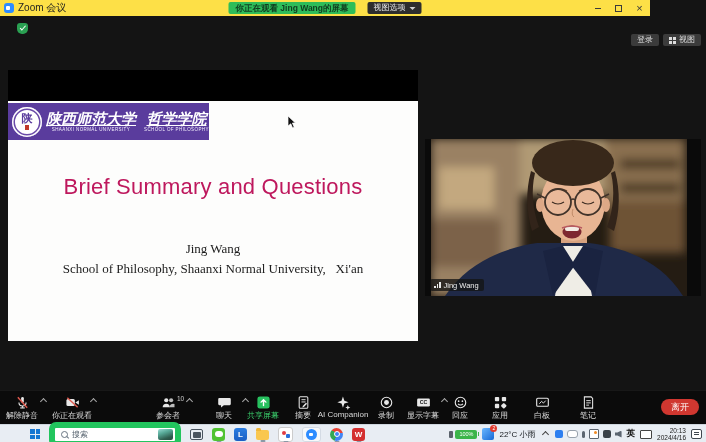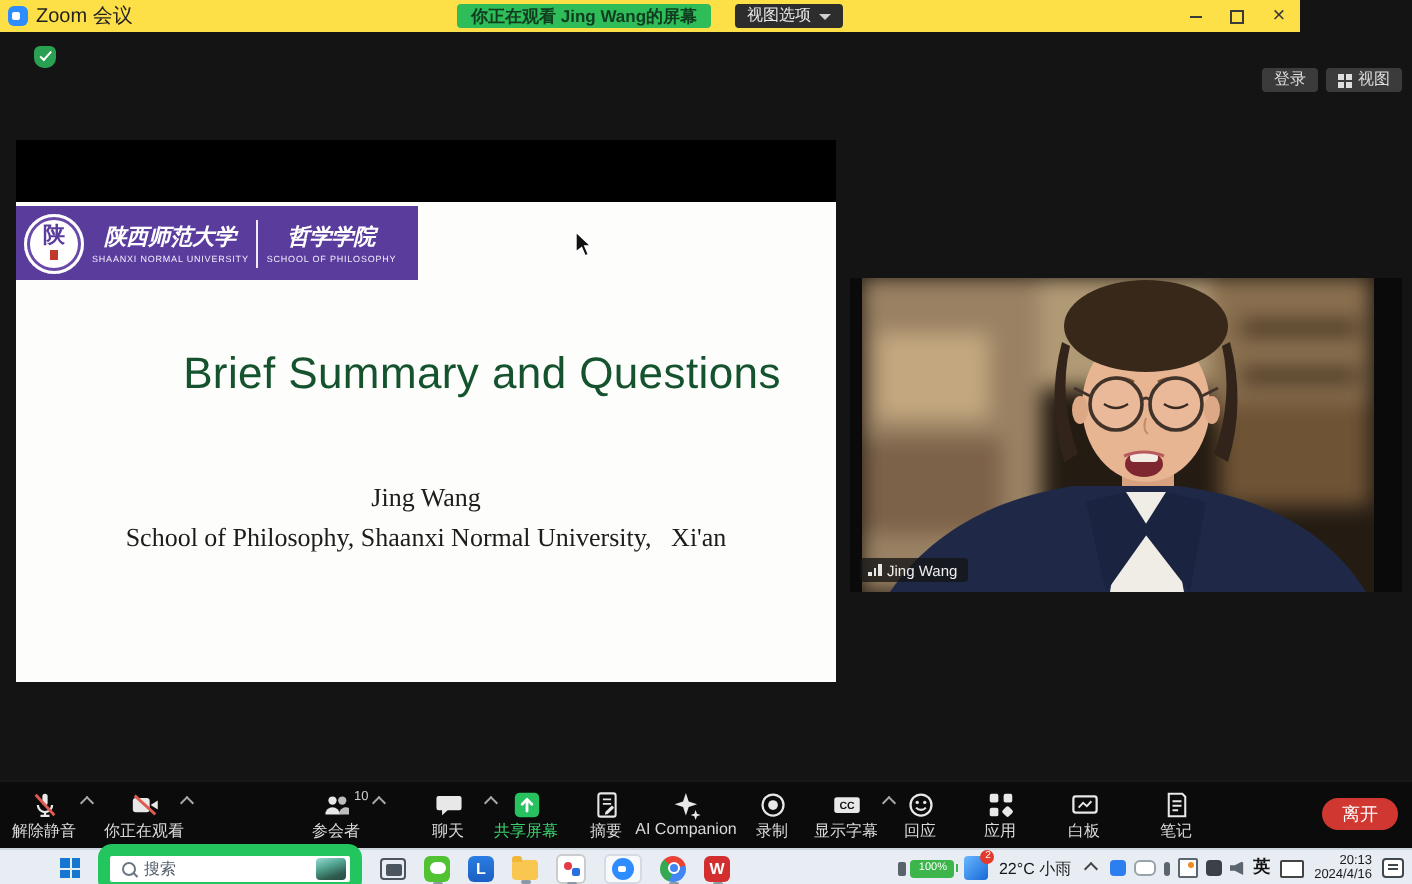--- a/index.html
+++ b/index.html
@@ -35,25 +35,25 @@
   
   .slide{position:absolute;left:8px;top:70px;width:410px;height:271px;background:#000;}
   .slide-white{position:absolute;left:0;top:31px;width:410px;height:240px;background:#fdfdfc;}
   .uni-banner{position:absolute;left:0;top:2px;width:201px;height:37px;background:#5a3c9d;display:flex;align-items:center;}
   .uni-logo{width:30px;height:30px;min-width:30px;background:#fff;border-radius:50%;margin:0 2px 0 4px;
             box-shadow:inset 0 0 0 1.5px #fff,inset 0 0 0 3px #6a4aa8;
             display:flex;flex-direction:column;align-items:center;justify-content:center;}
   .seal{font-family:"Liberation Serif",serif;font-weight:bold;font-size:11px;color:#5a3c9d;line-height:11px;}
   .stamp{width:4.5px;height:4.5px;background:#c0392b;margin-top:1px;}
   .uni-col{display:flex;flex-direction:column;align-items:center;padding:0 2px;}
-  .uni-cn{font-family:"Liberation Serif",serif;font-style:italic;font-weight:bold;font-size:11px;
-          color:#fff;line-height:14px;white-space:nowrap;}
+  .uni-cn{font-family:"Liberation Serif",serif;font-style:italic;font-weight:bold;font-size:15px;
+          color:#fff;line-height:14px;white-space:nowrap;text-decoration:underline;}
   .uni-en{font-size:4.5px;letter-spacing:.4px;color:#f3eefc;white-space:nowrap;margin-top:1px;}
   .uni-div{width:1px;height:24px;background:rgba(255,255,255,.9);margin:0 2px;}
-  .slide-title{position:absolute;left:0;top:73px;width:100%;text-align:center;font-size:22px;color:#14532d;letter-spacing:.2px;padding-left:28px;}
+  .slide-title{position:absolute;left:0;top:73px;width:100%;text-align:center;font-size:22px;color:#be185d;letter-spacing:.2px;}
   .slide-meta{position:absolute;left:0;top:138px;width:100%;text-align:center;
               font-family:"Liberation Serif",serif;font-size:13px;color:#1c1c1c;line-height:19.5px;}
   .cursor{position:absolute;left:280px;top:46px;z-index:5;}
   
   .video{position:absolute;left:425px;top:139px;width:276px;height:157px;background:#070707;overflow:hidden;}
   .video svg{display:block;}
   .nametag{position:absolute;left:5px;bottom:5px;background:rgba(20,20,20,.78);border-radius:2px;
            padding:1.5px 5px 1.5px 4px;display:flex;align-items:center;gap:3px;color:#eee;font-size:7.5px;}
   .sig{display:flex;align-items:flex-end;gap:1px;height:6px;}
   .sig i{width:1.5px;background:#e8e8e8;display:block;}

